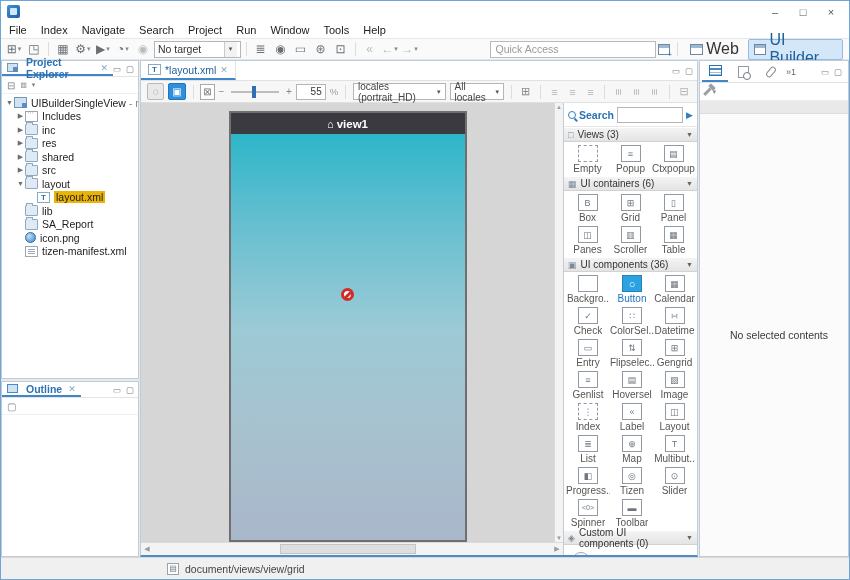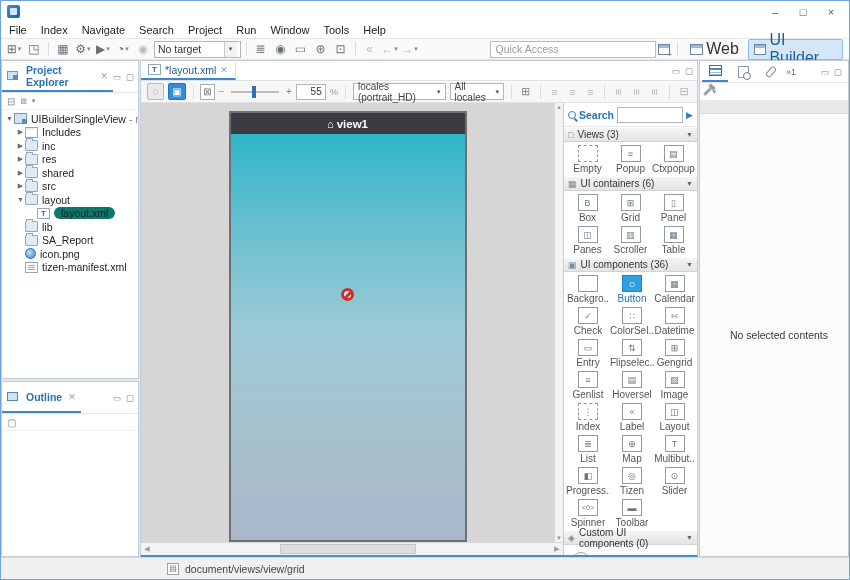--- a/index.html
+++ b/index.html
@@ -43,21 +43,21 @@
   .mini-win { width:13px; height:11px; border:1px solid #6d88a5; background:#fff; position:relative; }
   .mini-win::before { content:""; position:absolute; top:0; left:0; right:0; height:3px; background:#9db8d2; }
   .mini-win.plus::after { content:"+"; position:absolute; right:-3px; bottom:-5px; font-size:8px; color:#2d6fb0; }
 
   
   .main { flex:1 1 auto; display:grid; grid-template-columns:138px 1fr 150px; background:#e3eaf1;
     column-gap:1px; min-height:0; }
   .leftcol { display:flex; flex-direction:column; row-gap:2px; min-height:0; }
   .panel { background:#fff; border:1px solid #c3ccd5; display:flex; flex-direction:column; min-height:0; }
 
-  .ptabs { height:32px; display:flex; align-items:center; flex:0 0 auto; border-bottom:1px solid #e4e4e4; }
+  .ptabs { height:16px; display:flex; align-items:center; flex:0 0 auto; border-bottom:1px solid #e4e4e4; }
   .ptab { height:100%; display:flex; align-items:center; gap:4px; padding:0 5px;
     font-size:10.5px; font-weight:bold; color:#2a72b4; border-bottom:2px solid #3f87c9; }
   .ptab .close { color:#8aa7bf; font-weight:normal; font-size:9px; margin-left:2px; }
   .winbtns { margin-left:auto; display:flex; gap:5px; padding-right:4px; color:#7c7c7c; font-size:8.5px; }
   .ptoolbar { height:17px; display:flex; align-items:center; gap:5px; padding:0 5px;
     flex:0 0 auto; color:#7e868c; font-size:10px; border-bottom:1px solid #f0f0f0; }
 
   
   .tree { flex:1 1 auto; overflow:hidden; padding-top:2px; }
   .trow { display:flex; align-items:center; height:13.5px; font-size:10.5px; color:#1d1d1d; white-space:nowrap; }
@@ -71,21 +71,21 @@
   .ic-project::after { content:""; position:absolute; right:-1px; bottom:-1px; width:5px; height:5px; background:#5d8cc0; }
   .ic-includes { background:#fff; border:1px solid #9aa7b3; }
   .ic-includes::after { content:"⋯"; position:absolute; left:1px; top:-3px; font-size:7px; color:#6a7a8a; }
   .ic-txml { background:#fff; border:1px solid #8fa9c2; }
   .ic-txml::after { content:"T"; position:absolute; left:3px; top:0px; font-size:8px; color:#2d6fb0; font-weight:bold; line-height:9px; }
   .ic-globe { width:11px; height:11px; border-radius:50%;
     background:radial-gradient(circle at 35% 35%, #bfe0f5, #3e83c4); border:1px solid #2f6aa5; }
   .ic-page { background:#fff; border:1px solid #9aa7b3; }
   .ic-page::after { content:""; position:absolute; left:2px; top:2px; width:7px; height:1px;
     box-shadow:0 2px 0 #9aa7b3, 0 4px 0 #9aa7b3; background:#9aa7b3; }
-  .tlabel.selected { background:#0f766e; padding:0 7px;border-radius:6px; }
+  .tlabel.selected { background:#eab308; padding:0 2px; }
   .tsuffix { color:#8a8178; margin-left:3px; }
 
   .outline-item-icon { width:8px; height:12px; border:1px solid #7d8b99; border-radius:1px; margin:0 4px 0 2px; background:#eef3f8; }
   .deco { color:#8a9aa8; font-size:9px; margin-left:4px; }
 
   
   .centercol { display:flex; flex-direction:column; background:#fff; border:1px solid #c3ccd5;
     border-bottom:2px solid #4b8cc9; min-width:0; min-height:0; }
   .edit-tabs { height:20px; display:flex; align-items:center; flex:0 0 auto; border-bottom:1px solid #e2e2e2; }
   .edit-tab { height:100%; display:flex; align-items:center; gap:4px; padding:0 7px;

